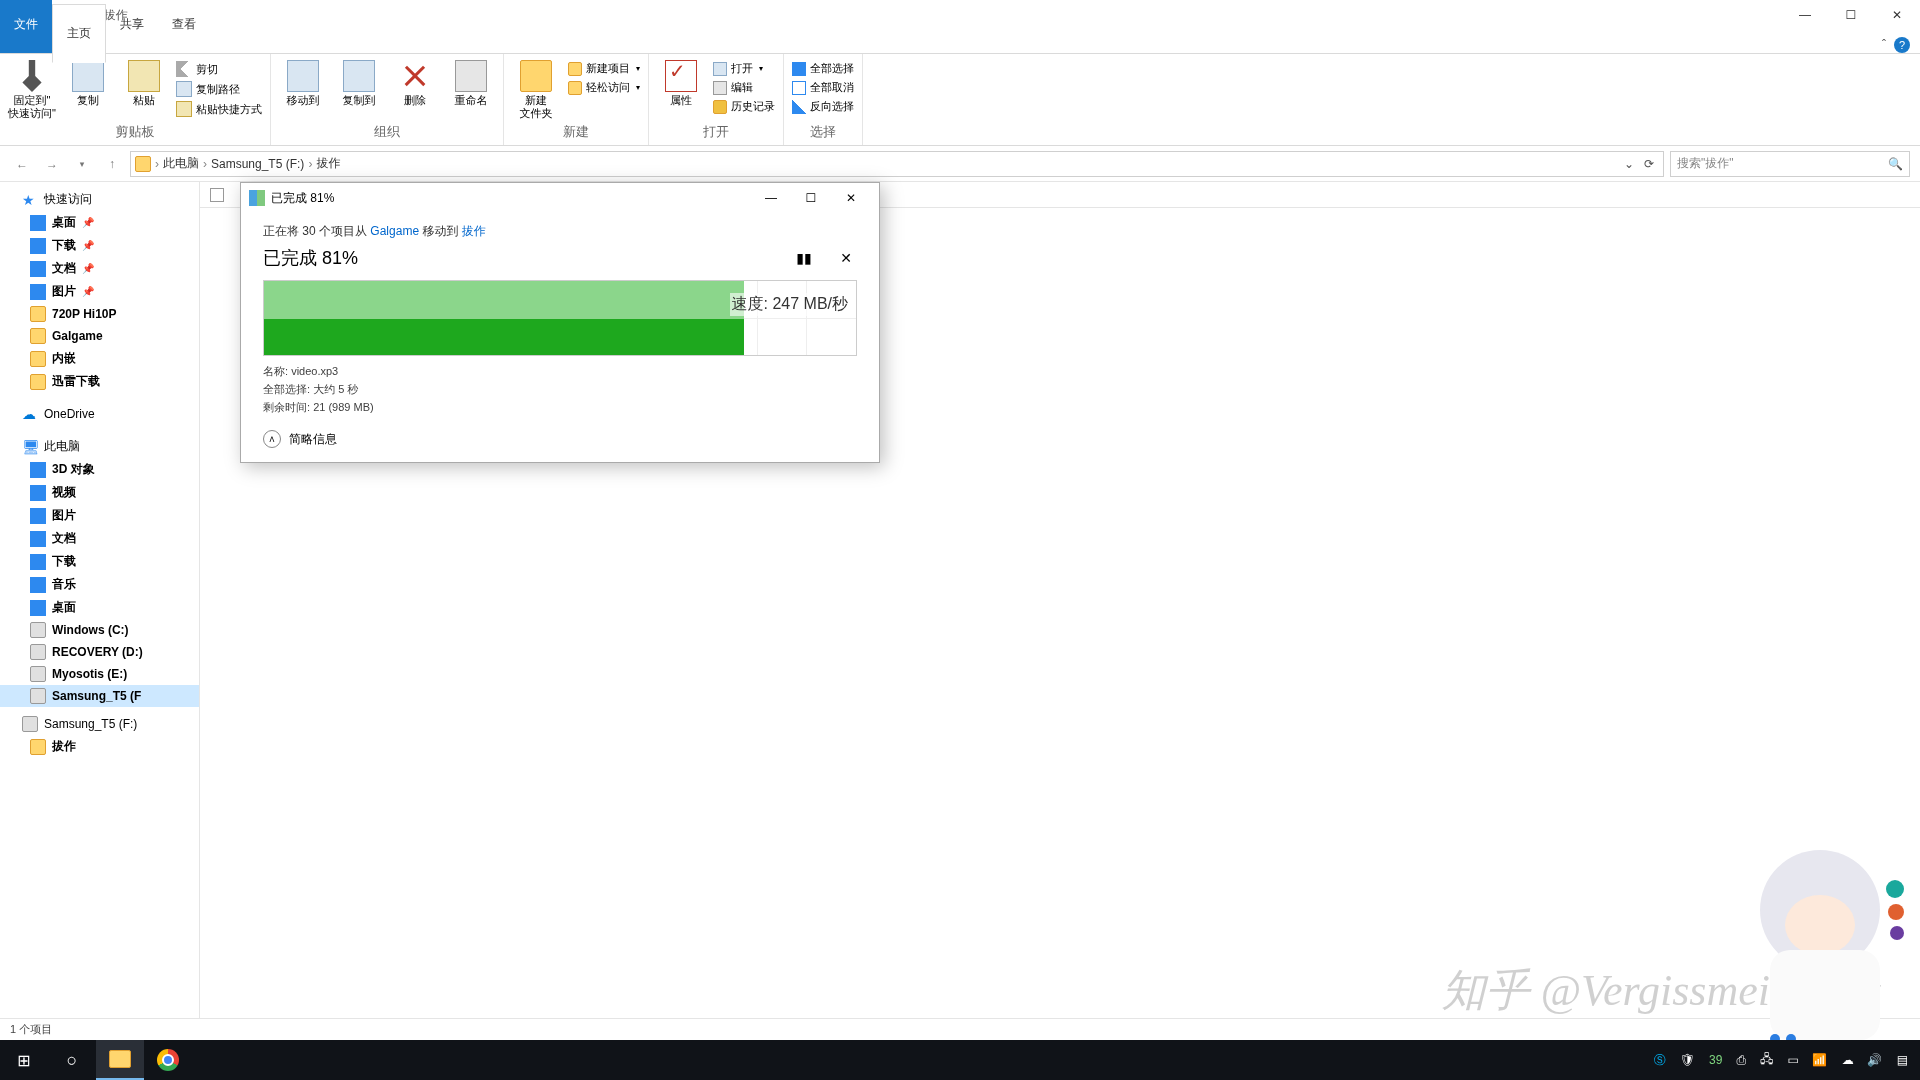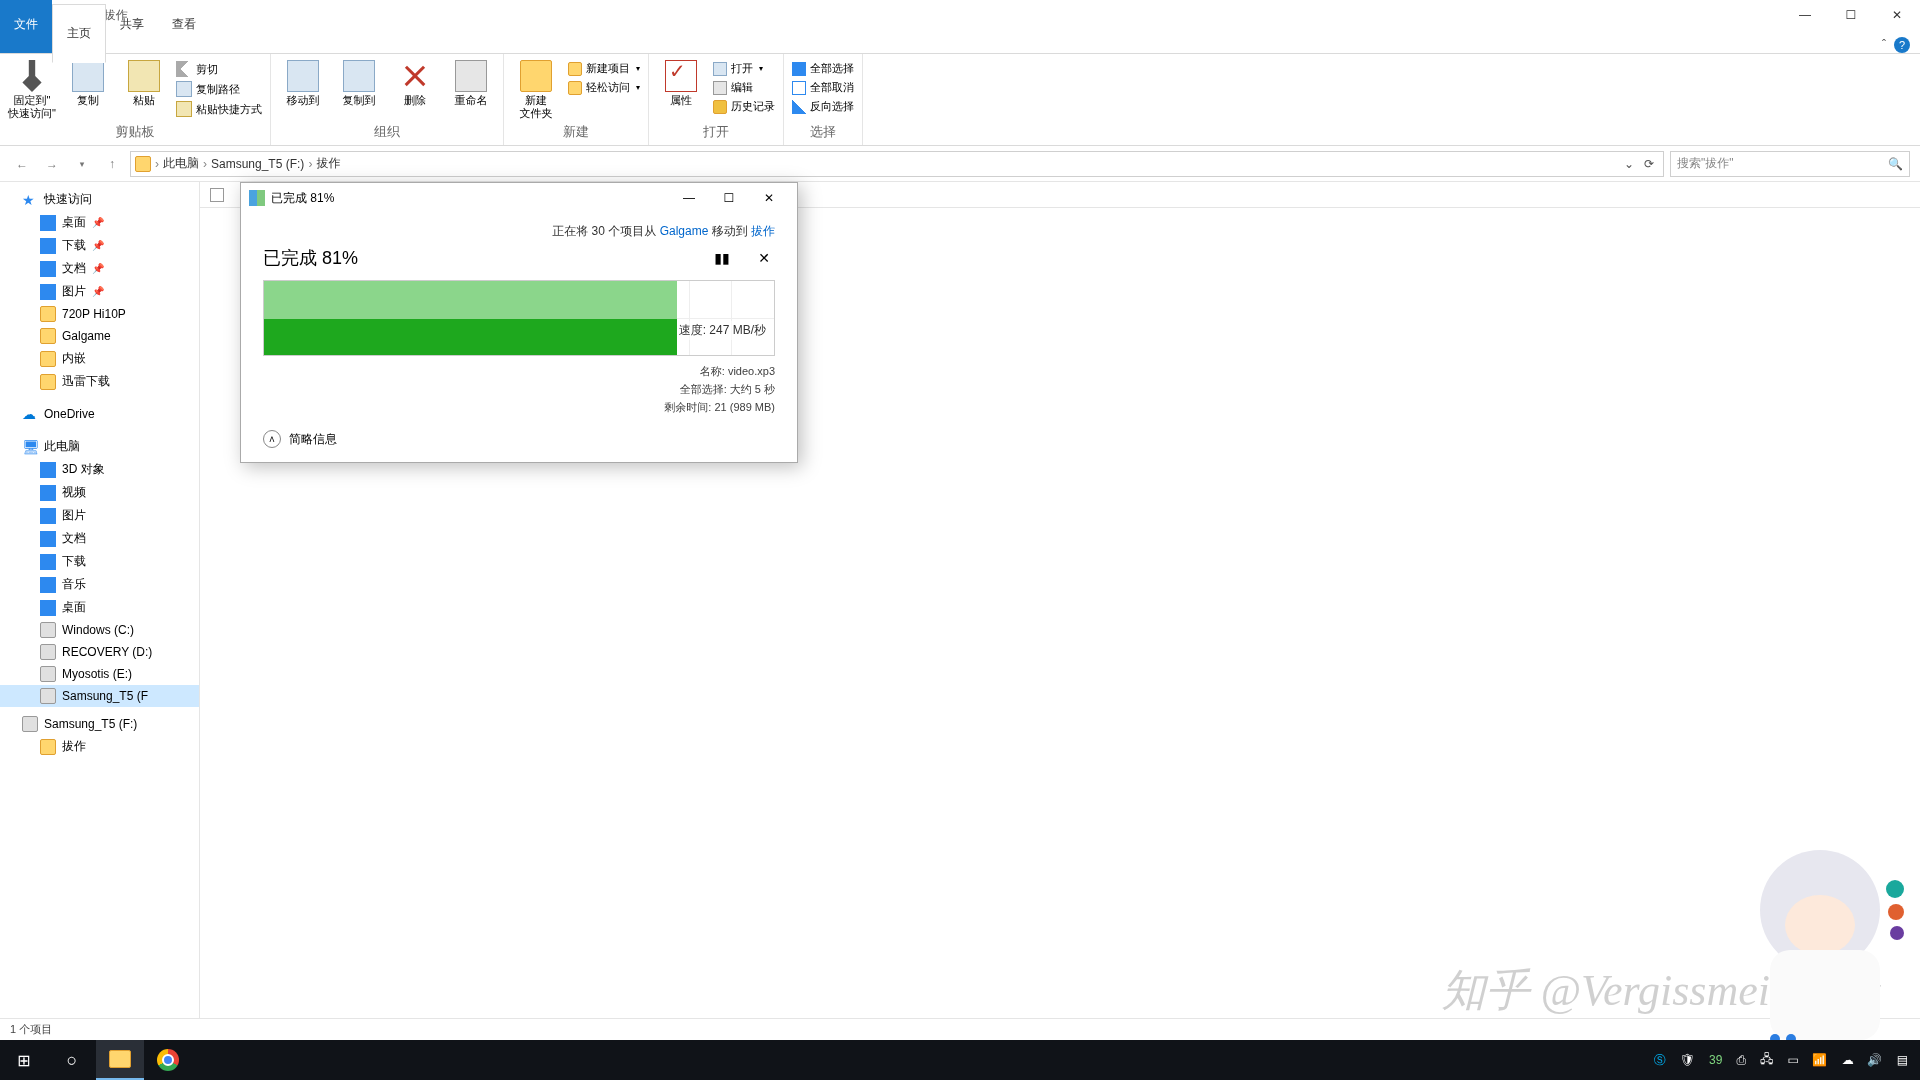--- a/index.html
+++ b/index.html
@@ -58,54 +58,54 @@
 .addrbox .dd div { width:20px; text-align:center; color:#555; cursor:pointer; }
 .searchbox { width:240px; height:26px; border:1px solid #cfcfcf; display:flex; align-items:center; padding:0 6px; color:#888; }
 .searchbox .mag { margin-left:auto; }
 
 
 .body { display:flex; height:calc(100% - 30px - 24px - 92px - 36px - 22px - 40px); }
 .navtree { width:200px; border-right:1px solid #e5e5e5; overflow-y:auto; padding:6px 0; position:relative; }
 .ntitem { display:flex; align-items:center; gap:6px; padding:3px 0 3px 22px; cursor:pointer; }
 .ntitem.sel { background:#cde8ff; }
 .ntitem .ico { width:16px; height:16px; flex-shrink:0; }
-.ntitem.indent1 { padding-left:40px; }
+.ntitem.indent1 { padding-left:30px;font-weight:bold; }
 .ntitem .pin-sm { width:10px; font-size:10px; color:#555; }
 .ico.star { color:#2d89ef; font-size:14px; }
 .ico.blue { background:#2d89ef; }
 .ico.drive { background:#e0e0e0; border:1px solid #999; border-radius:2px; }
 .ico.cloud { color:#0078d7; font-size:14px; }
 .ico.pc { color:#2d89ef; font-size:14px; }
 
 .content { flex:1; position:relative; }
 .colhdr { height:26px; border-bottom:1px solid #e5e5e5; display:flex; align-items:center; padding-left:10px; color:#444; }
 .colhdr .chk { width:14px; height:14px; border:1px solid #999; margin-right:20px; }
 .colhdr .col { padding:0 40px 0 8px; border-right:1px solid transparent; }
 
 
-.dlg { position:absolute; left:40px; top:0px; width:558px; background:#fff; border:1px solid #aaa; box-shadow:4px 4px 18px rgba(0,0,0,.25);text-align:right; }
+.dlg { position:absolute; left:40px; top:0px; width:640px; background:#fff; border:1px solid #aaa; box-shadow:4px 4px 18px rgba(0,0,0,.25); }
 .dlg .dtitle { height:30px; display:flex; align-items:center; padding:0 8px; font-size:12px; }
 .dlg .dtitle .dico { width:16px; height:16px; margin-right:6px; background:linear-gradient(90deg,#4aa3df 50%,#7fc97f 50%); }
 .dlg .dtitle .dbtns { margin-left:auto; display:flex; }
 .dlg .dtitle .dbtns div { width:40px; height:28px; display:flex; align-items:center; justify-content:center; cursor:pointer; }
 .dlg .dbody { padding:10px 22px 14px; }
 .dlg .line1 { font-size:12px; color:#333; margin-bottom:6px; }
 .dlg .line1 .lk { color:#0066cc; cursor:pointer; }
 .dlg .pctline { display:flex; align-items:center; margin-bottom:10px; }
 .dlg .pctline .pct { font-size:18px; }
 .dlg .pctline .ctrl { margin-left:auto; display:flex; gap:20px; }
 .dlg .pctline .ctrl div { width:22px; height:22px; display:flex; align-items:center; justify-content:center; cursor:pointer; font-size:14px; }
 .dlg .graph { height:76px; border:1px solid #ccc; position:relative; margin-bottom:6px; background:#fff; }
 .dlg .graph .grid { position:absolute; inset:0; }
 .dlg .graph .grid div { position:absolute; top:0; bottom:0; width:1px; background:#eee; }
 .dlg .graph .gridh { position:absolute; inset:0; }
 .dlg .graph .gridh div { position:absolute; left:0; right:0; height:1px; background:#eee; }
 .dlg .graph .topband { position:absolute; left:0; top:0; height:38px; width:81%; background:#8bd68b; }
 .dlg .graph .botband { position:absolute; left:0; top:38px; height:36px; width:81%; background:#1ea81e; }
-.dlg .graph .spd { position:absolute; right:6px; top:40px; font-size:12px; color:#333; background:rgba(255,255,255,.6); padding:1px 2px; }
+.dlg .graph .spd { position:absolute; right:6px; top:12px; font-size:16px; color:#333; background:rgba(255,255,255,.6); padding:1px 2px; }
 .dlg .meta { font-size:11px; color:#404040; line-height:18px; }
 .dlg .detail { display:flex; align-items:center; gap:8px; margin-top:14px; cursor:pointer; }
 .dlg .detail .chev { width:18px; height:18px; border:1px solid #888; border-radius:50%; display:flex; align-items:center; justify-content:center; font-size:10px; }
 
 
 .statusbar { height:22px; border-top:1px solid #e5e5e5; display:flex; align-items:center; padding:0 10px; font-size:11px; color:#444; }
 
 
 .taskbar { position:absolute; left:0; right:0; bottom:0; height:40px; background:#101318; display:flex; align-items:center; }
 .taskbar .tbtn { width:48px; height:40px; display:flex; align-items:center; justify-content:center; color:#fff; cursor:pointer; }

